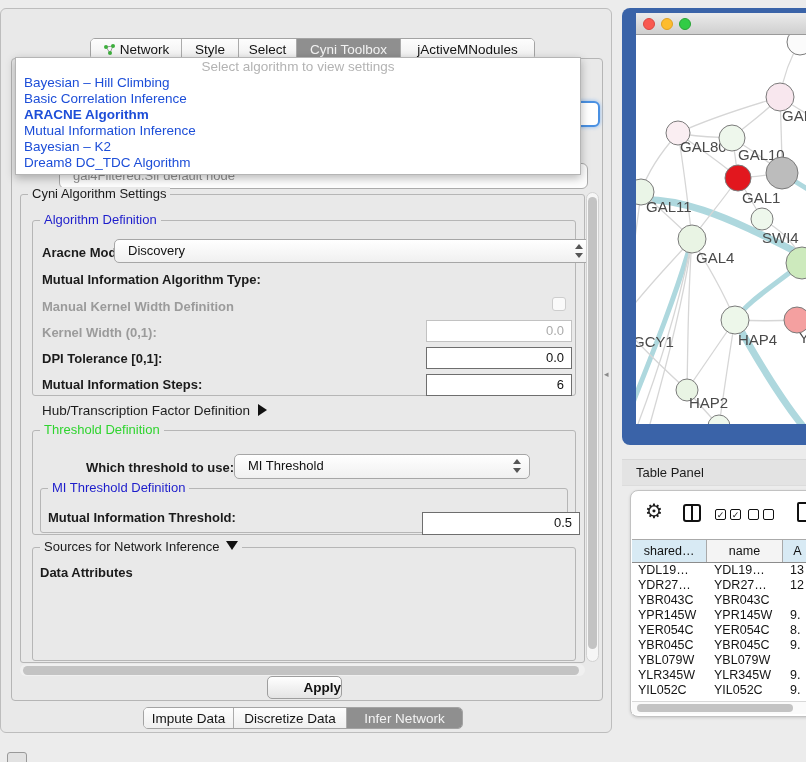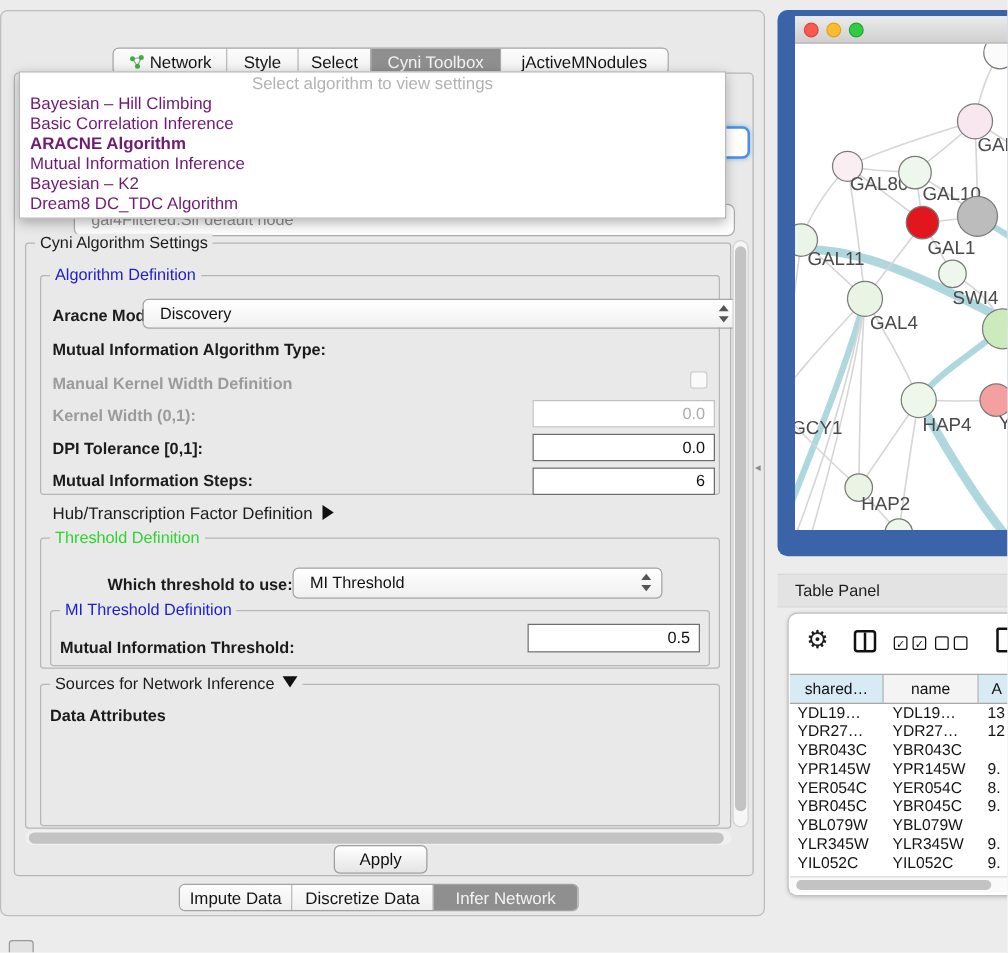--- a/index.html
+++ b/index.html
@@ -17,21 +17,21 @@
            font-size:13.5px;color:#141414;background:linear-gradient(#fdfdfd,#efefef);box-sizing:border-box;}
   .seg>div:last-child{border-right:none;}
   .seg>div.on{background:#8f8f8f;color:#f3f3f3;}
   
   .panel{position:absolute;left:10px;top:49px;width:592px;height:643px;background:#e9e9e9;
          border:1px solid #b5b5b5;border-radius:4px;box-sizing:border-box;}
   
   .popup{position:absolute;left:14px;top:48px;width:564px;height:116px;background:#fff;border:1px solid #b5b5b5;
          box-shadow:0 3px 9px rgba(0,0,0,.28);z-index:50;}
   .popup .prompt{text-align:center;font-size:13.5px;color:#b3b3b3;line-height:17px;}
-  .popup .item{font-size:13.5px;color:#701a75;line-height:16px;padding-left:8px;}
+  .popup .item{font-size:13.5px;color:#1d4ed8;line-height:16px;padding-left:8px;}
   .popup .item.bold{font-weight:bold;}
   
   .grp{position:absolute;border:1px solid #b6b6b6;border-radius:3px;box-sizing:border-box;}
   .gtitle{position:absolute;background:#e9e9e9;padding:0 4px;font-size:13px;line-height:14px;color:#1a1a1a;white-space:nowrap;}
   .blab{position:absolute;font-size:13px;font-weight:bold;color:#1b1b1b;white-space:nowrap;}
   .blab.dis{color:#9b9b9b;}
   .combo{position:absolute;background:linear-gradient(#ffffff,#f0f0f0);border:1px solid #a6a6a6;border-radius:5px;
          font-size:13px;color:#111;line-height:22px;padding-left:13px;box-sizing:border-box;}
   .spin{position:absolute;right:7px;top:3px;width:9px;height:16px;}
   .spin:before{content:"";position:absolute;left:0;top:1px;border-left:4.5px solid transparent;border-right:4.5px solid transparent;border-bottom:5px solid #555;}
@@ -40,21 +40,21 @@
        padding-right:7px;line-height:20px;box-sizing:border-box;}
   .fld.dis{border-color:#c2c2c2;color:#ababab;}
   .cb{position:absolute;width:14px;height:14px;border:1px solid #cdcdcd;background:#fafafa;border-radius:3px;box-sizing:border-box;}
   .tri-r{display:inline-block;width:0;height:0;border-top:6px solid transparent;border-bottom:6px solid transparent;border-left:9px solid #111;vertical-align:-1px;margin-left:8px;}
   .tri-d{display:inline-block;width:0;height:0;border-left:6px solid transparent;border-right:6px solid transparent;border-top:9px solid #111;vertical-align:1px;margin-left:6px;}
   .attrlist{position:absolute;background:#3d6ed0;overflow:hidden;}
   .attrlist .li{color:#fff;font-size:13px;line-height:17px;padding-left:10px;white-space:nowrap;}
   .sbar-v{position:absolute;background:#f6f6f6;border:1px solid #d2d2d2;border-radius:7px;box-sizing:border-box;}
   .thumb{position:absolute;background:#c3c3c3;border-radius:5px;}
   .applybtn{position:absolute;background:linear-gradient(#ffffff,#e4e4e4);border:1px solid #9e9e9e;border-radius:5px;
-            font-size:13.5px;color:#111;text-align:center;line-height:21px;box-sizing:border-box;}
+            font-size:13.5px;color:#111;text-align:right;line-height:21px;box-sizing:border-box;font-weight:bold;}
   
   .frag-blue{position:absolute;left:550px;top:42px;width:38px;height:26px;background:#fff;border:2px solid #4a90e2;
              border-radius:6px;box-shadow:0 0 4px #8ab8ef;box-sizing:border-box;}
   .frag-combo{position:absolute;left:47px;top:104px;width:529px;height:26px;background:#fdfdfd;border:1px solid #ababab;
               border-radius:6px;box-sizing:border-box;font-size:13px;color:#8f8f8f;line-height:24px;padding-left:13px;overflow:hidden;}
   
   .netwin{position:absolute;left:622px;top:8px;width:190px;height:437px;background:#3a63a8;border-radius:8px 0 0 8px;overflow:hidden;}
   .netinner{position:absolute;left:14px;top:5px;width:176px;height:411px;background:#fff;}
   .nettitle{position:absolute;left:0;top:0;width:100%;height:22px;background:linear-gradient(#ebebeb,#cfcfcf);
             border-bottom:1px solid #9a9a9a;box-sizing:border-box;}
@@ -164,21 +164,21 @@
 
       <span class="blab" style="left:74px;top:401px;">Which threshold to use:</span>
       <div class="combo" style="left:222px;top:395px;width:296px;height:25px;">
         <span>MI Threshold</span>
         <span class="spin"></span>
       </div>
 
       <div class="grp" style="left:28px;top:429px;width:528px;height:45px;"></div>
       <span class="gtitle" style="left:36px;top:422px;color:#1d1dcb;">MI Threshold Definition</span>
       <span class="blab" style="left:36px;top:451px;">Mutual Information Threshold:</span>
-      <div class="fld" style="left:410px;top:440px;width:138px;height:23px;padding-left:32px;">0.5</div>
+      <div class="fld" style="left:410px;top:453px;width:158px;height:23px;padding-left:32px;">0.5</div>
 
       <div class="grp" style="left:20px;top:488px;width:544px;height:114px;"></div>
       <span class="gtitle" style="left:28px;top:481px;"><span>Sources for Network Inference</span><span class="tri-d"></span></span>
       <span class="blab" style="left:28px;top:506px;">Data Attributes</span>
 
 
       <div class="sbar-v" style="left:574px;top:133px;width:13px;height:470px;">
         <div class="thumb" style="left:1px;top:4px;width:9px;height:452px;"></div>
       </div>
 

